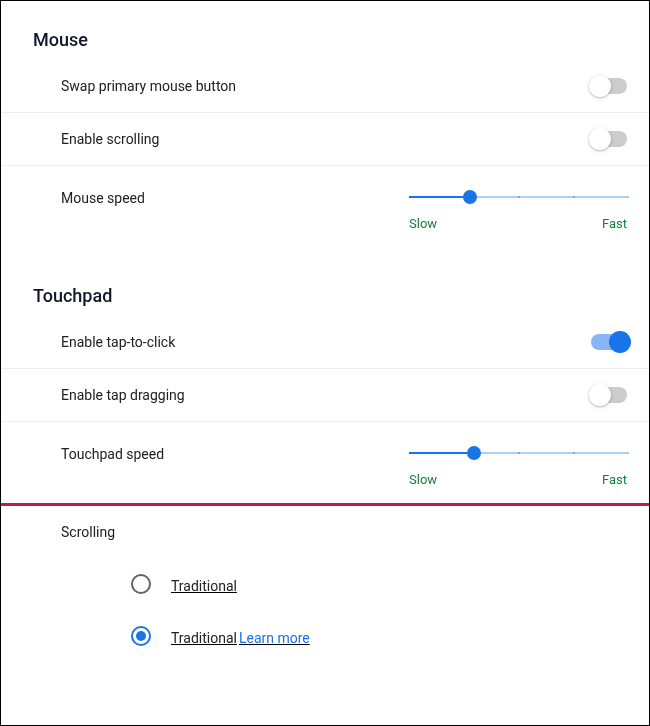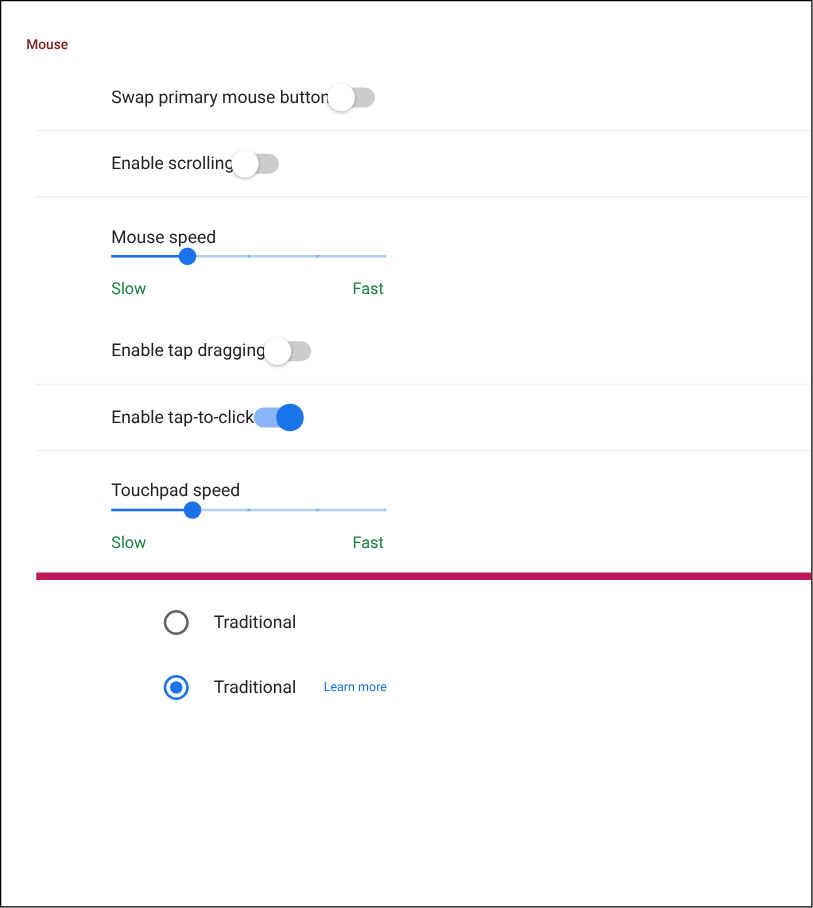--- a/index.html
+++ b/index.html
@@ -12,43 +12,43 @@
       background: #fff;
       width: 650px;
       height: 726px;
       border: 1px solid #000;
       padding: 0;
     }
     .container {
       padding: 20px 0 0 0;
     }
     .section-header {
-      color: #7f1d1d;
-      font-size: 11px;
+      color: #0f172a;
+      font-size: 18px;
       font-weight: 500;
       padding: 8px 20px 10px 20px;
+      margin-left: 12px;
     }
     .row {
       display: flex;
       align-items: center;
+      justify-content: space-between;
       padding: 18px 20px 18px 60px;
       border-bottom: 1px solid #eeeeee;
-      margin-left: 28px;
     }
     .row.slider-row {
       align-items: flex-start;
       padding-top: 24px;
       padding-bottom: 16px;
     }
     .row:last-of-type {
       border-bottom: none;
-      flex-direction: column;
     }
     .section-rows .row:last-child {
-      border-bottom: 6px solid #be185d;
+      border-bottom: 3px solid #be185d;
     }
     .row-label {
       color: #202124;
       font-size: 14px;
     }
     .subheader {
       color: #202124;
       font-size: 14px;
       padding: 18px 20px 10px 60px;
     }
@@ -130,23 +130,24 @@
       margin-top: 12px;
       font-size: 13px;
       color: #15803d;
     }
     
     .radio-group {
       padding: 8px 20px 20px 60px;
     }
     .radio-row {
       display: flex;
-      align-items: center;
+      align-items: flex-end;
       padding: 16px 0 16px 70px;
       cursor: pointer;
+      text-decoration: underline;
     }
     .radio {
       width: 20px;
       height: 20px;
       border: 2px solid #5f6368;
       border-radius: 50%;
       margin-right: 20px;
       position: relative;
       flex-shrink: 0;
     }
@@ -162,22 +163,22 @@
       height: 10px;
       background: #1a73e8;
       border-radius: 50%;
     }
     .radio-label {
       color: #202124;
       font-size: 14px;
     }
     .link {
       color: #1a73e8;
-      font-size: 10px;
-      margin-left: 22px;
+      font-size: 14px;
+      margin-left: 2px;
       cursor: pointer;
     }
     .no-border {
       border-bottom: none !important;
     }
   </style>
 </head>
 <body>
 
 <div class="container">
@@ -208,30 +209,31 @@
           <div class="slider-knob" style="left: 28%;"></div>
         </div>
         <div class="slider-labels">
           <span>Slow</span>
           <span>Fast</span>
         </div>
       </div>
     </div>
   </div>
 
+  <div class="section-header" style="margin-top:30px">Touchpad</div>
   <div class="section-rows">
+    <div class="row">
+      <div class="row-label">Enable tap-to-click</div>
+      <div class="toggle on">
+        <div class="knob"></div>
+      </div>
+    </div>
     <div class="row">
       <div class="row-label">Enable tap dragging</div>
       <div class="toggle">
-        <div class="knob"></div>
-      </div>
-    </div>
-    <div class="row">
-      <div class="row-label">Enable tap-to-click</div>
-      <div class="toggle on">
         <div class="knob"></div>
       </div>
     </div>
     <div class="row slider-row">
       <div class="row-label">Touchpad speed</div>
       <div class="slider-block">
         <div class="slider-track">
           <div class="track-line"></div>
           <div class="track-fill" style="width: 30%;"></div>
           <div class="tick" style="left:50%"></div>
@@ -240,20 +242,21 @@
           <div class="slider-knob" style="left: 30%;"></div>
         </div>
         <div class="slider-labels">
           <span>Slow</span>
           <span>Fast</span>
         </div>
       </div>
     </div>
   </div>
 
+  <div class="subheader">Scrolling</div>
   <div class="radio-group">
     <div class="radio-row">
       <div class="radio"></div>
       <span class="radio-label">Traditional</span>
     </div>
     <div class="radio-row">
       <div class="radio checked"></div>
       <span class="radio-label">Traditional</span>
       <span class="link">Learn more</span>
     </div>

